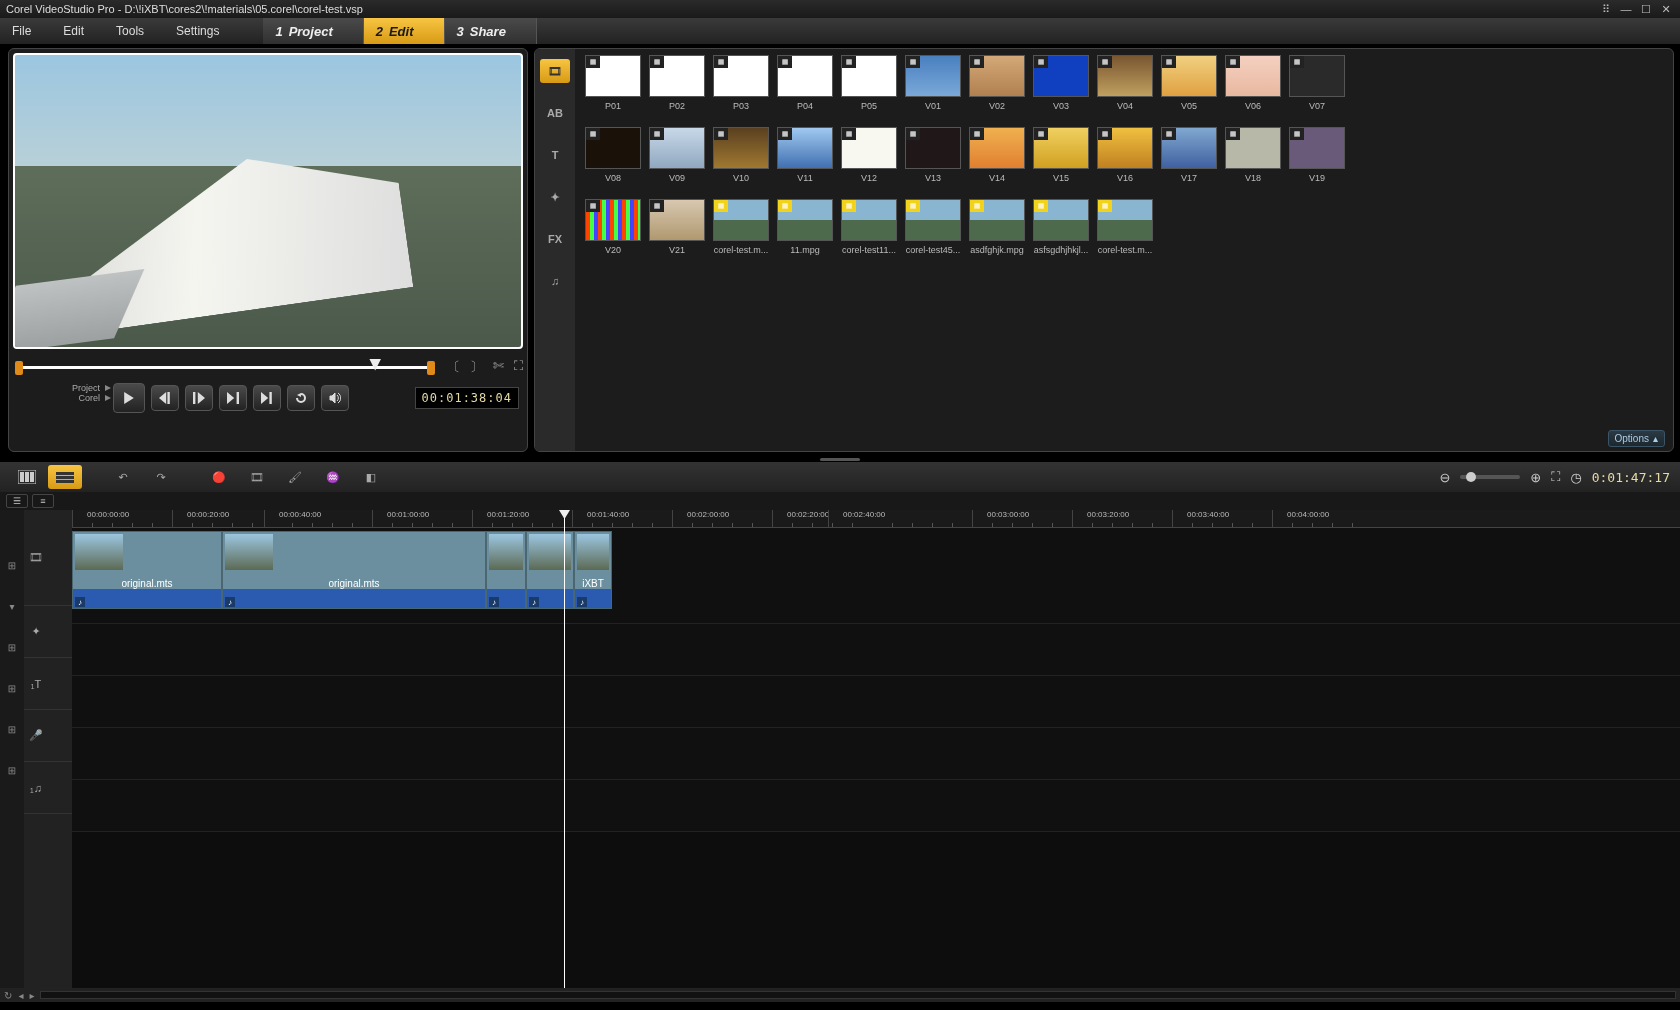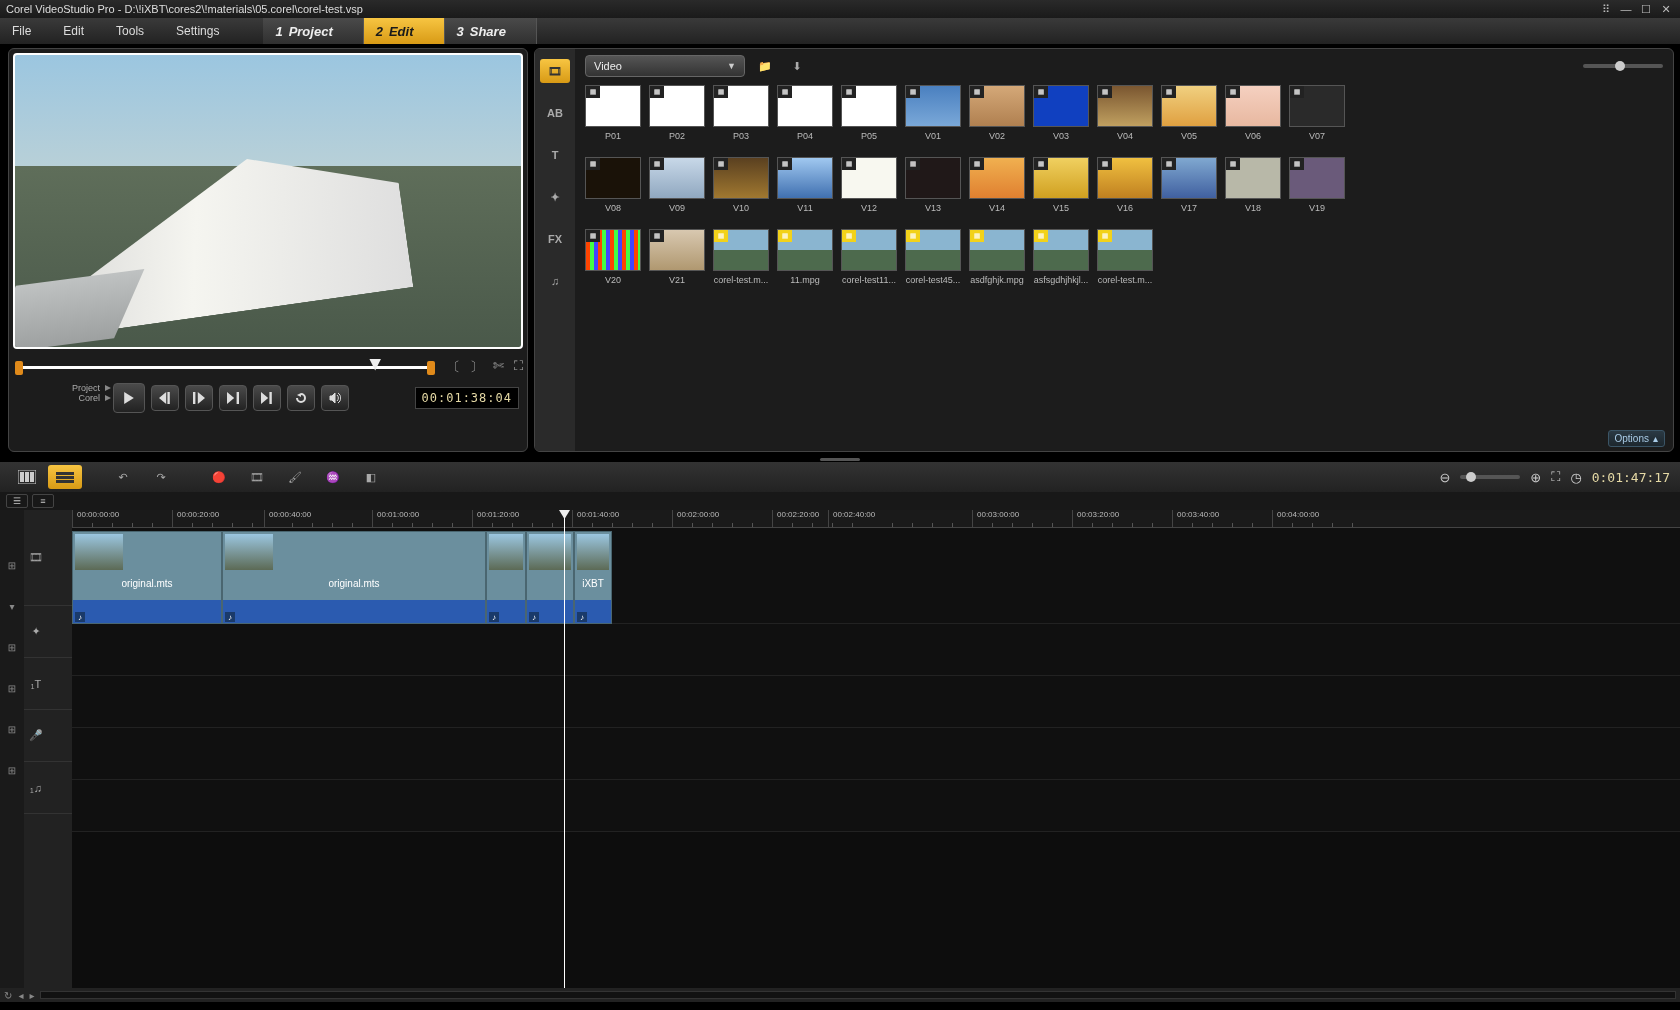--- a/index.html
+++ b/index.html
@@ -86,25 +86,25 @@
 
 
 .timeline-area { position: relative; background:#0d0d0d; height: 478px; display:flex; }
 .track-headers { width: 72px; background:#222; display:flex; flex-direction:column;}
 .track-headers .th { height:52px; display:flex; align-items:center; justify-content:center; border-bottom:1px solid #333; color:#aaa; cursor:pointer;}
 .track-headers .th.first{ height:96px;}
 .track-headers .thgutter{ position:absolute; left:0; top:0; width:24px; height:100%; background:#1a1a1a; display:flex; flex-direction:column; align-items:center; gap:30px; padding-top:50px;}
 .track-headers .thgutter span{ font-size:10px; color:#888; cursor:pointer;}
 .tracks { flex:1; position:relative; overflow:hidden;}
 .ruler { height: 18px; background:#1a1a1a; position:relative; font-size:8px; color:#bbb; border-bottom:1px solid #444;}
-.ruler .tick{ position:absolute; top:0; height:100%; border-left:1px solid #444; padding-left:4px; line-height:10px;}
+.ruler .tick{ position:absolute; top:0; height:100%; border-left:1px solid #444; padding-left:14px; line-height:10px;}
 .ruler .subtick{ position:absolute; bottom:0; height:4px; border-left:1px solid #555;}
 .track-lane { height:52px; background:#101010; border-bottom:1px solid #222; position:relative;}
 .track-lane.first{ height:96px;}
-.track-lane.first .clip{ position:absolute; top:3px; height:93px; background:linear-gradient(#6b8f9e 0%,#6b8f9e 75%, #2b5bb0 75%, #2b5bb0 100%); border:1px solid #4a6670; display:flex; align-items:flex-start; overflow:hidden;}
+.track-lane.first .clip{ position:absolute; top:3px; height:78px; background:linear-gradient(#6b8f9e 0%,#6b8f9e 75%, #2b5bb0 75%, #2b5bb0 100%); border:1px solid #4a6670; display:flex; align-items:flex-start; overflow:hidden;}
 .clip .clipthumb{ width:48px; height:36px; background:linear-gradient(#9bc6e0,#5c6a55); margin:2px;}
 .clip .clipname{ position:absolute; left:0; right:0; top:46px; text-align:center; font-size:10px; color:#fff;}
 .clip .sndmark{ position:absolute; bottom:1px; left:2px; font-size:8px; color:#fff; background:#1a3a6a; width:10px;height:10px; display:flex;align-items:center;justify-content:center;}
 .playhead-line{ position:absolute; top:0; bottom:0; width:1px; background:#fff; left: 492px; z-index:5;}
 .playhead-line::before{ content:''; position:absolute; top:0; left:-5px; width:11px; height:9px; background:#eee; clip-path:polygon(0 0,100% 0,50% 100%);}
 
 
 .hscroll{ height:14px; background:#222; display:flex; align-items:center; padding:0 4px; gap:6px; color:#888;}
 .hscroll .arrow{ cursor:pointer; font-size:10px;}
 .hscroll .sbtrack{ flex:1; height:8px; background:#111; border:1px solid #333;}
@@ -224,33 +224,20 @@
   <div class="library-panel">
     <div class="lib-sidebar" id="libside">
         <div class="sbtn active">🎞</div>
         <div class="sbtn">AB</div>
         <div class="sbtn">T</div>
         <div class="sbtn">✦</div>
         <div class="sbtn">FX</div>
         <div class="sbtn">♫</div>
       </div>
     <div class="lib-main">
-      <div class="lib-header">
-        <div class="lib-dd">
-            <span>Video</span>
-            <span class="ch">▼</span>
-          </div>
-        <span class="lib-icobtn">📁</span>
-        <span class="lib-icobtn">⬇</span>
-        <div class="thumb-slider">
-          <div class="bar">
-              <div class="knob"></div>
-            </div>
-        </div>
-      </div>
       <div class="lib-grid" id="libgrid">
           <div class="lib-item">
             <div class="thumb" style="background: rgb(255, 255, 255);">
               <div class="badge">▦</div>
             </div>
             <div class="lbl">P01</div>
           </div>
           <div class="lib-item">
             <div class="thumb" style="background: rgb(255, 255, 255);">
               <div class="badge">▦</div>

